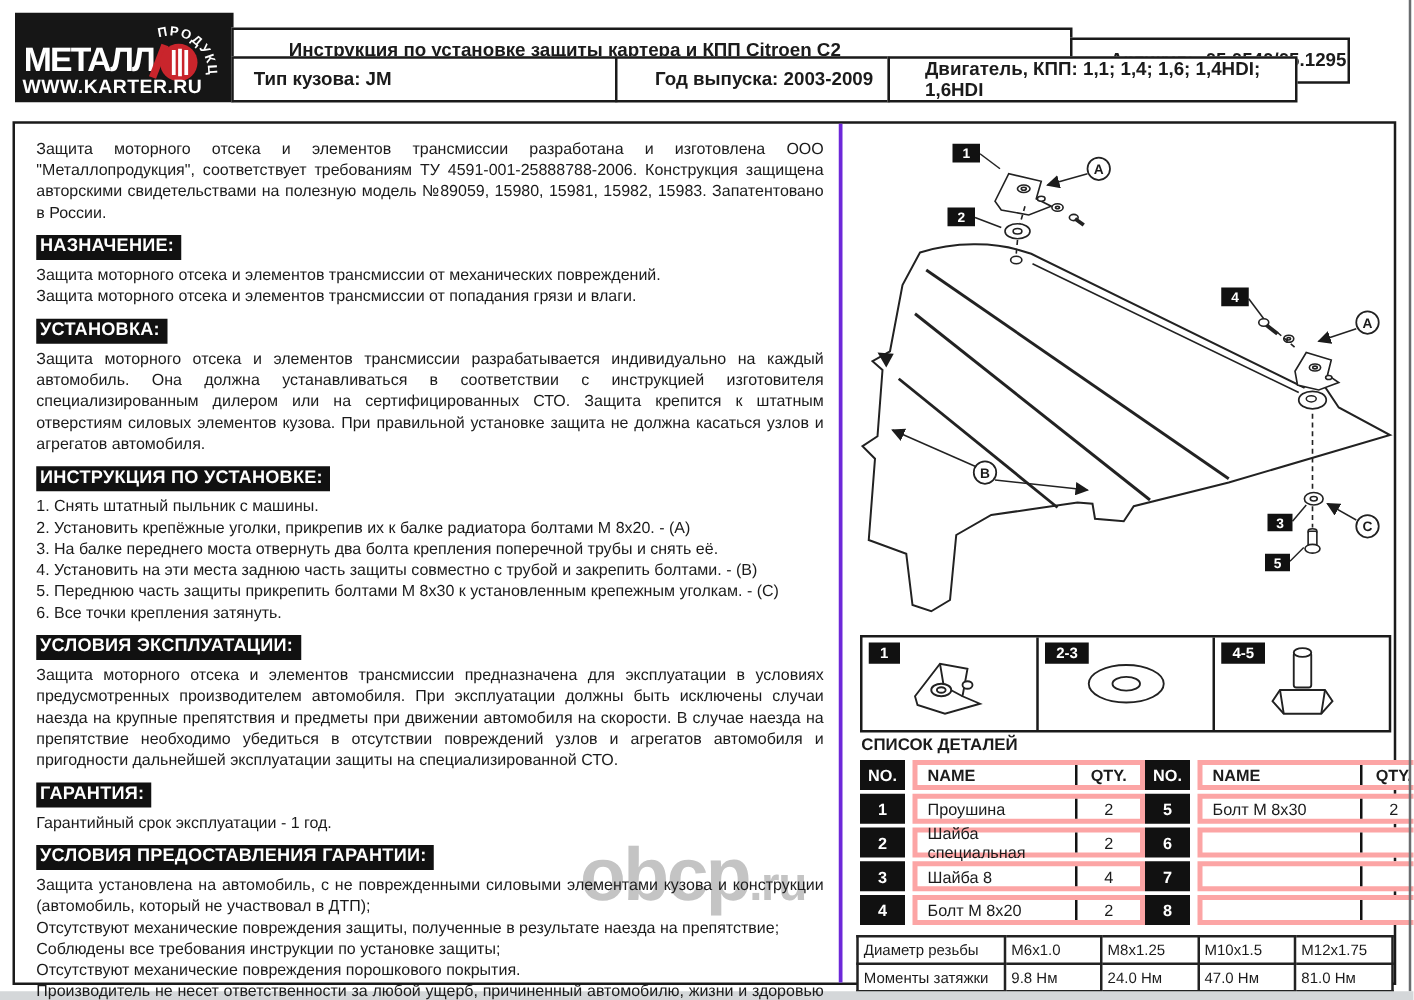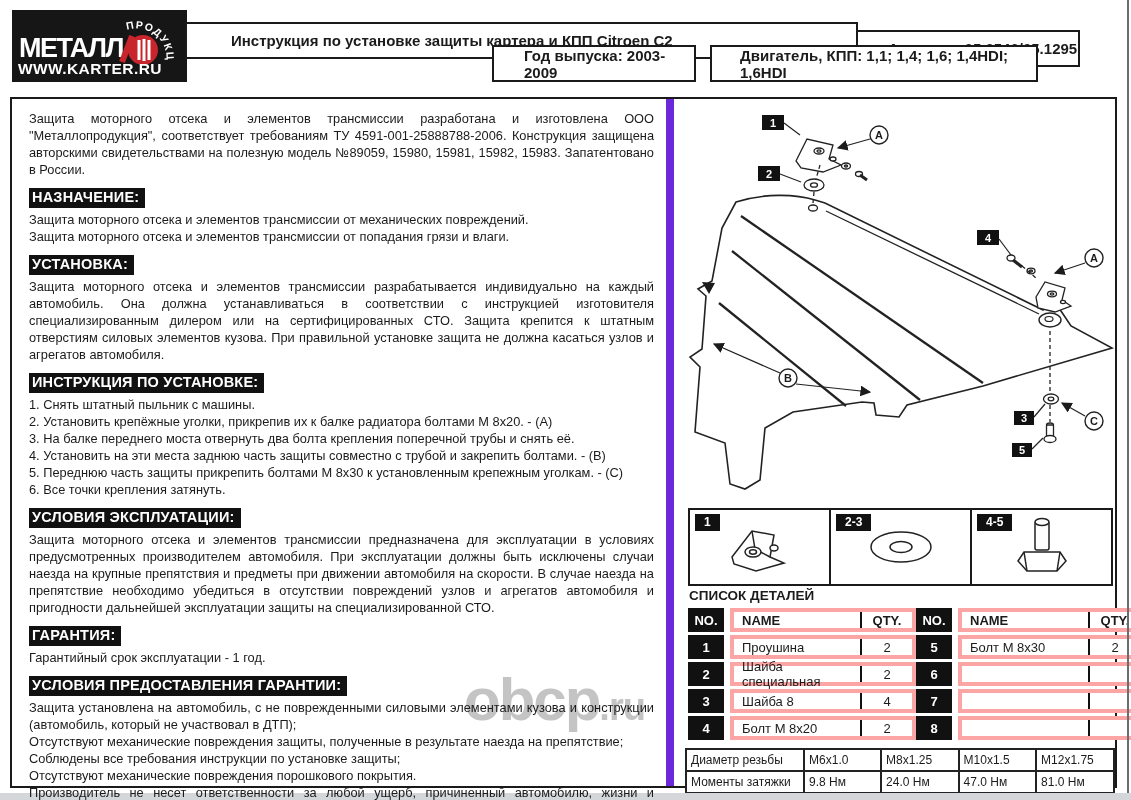--- a/index.html
+++ b/index.html
@@ -8,28 +8,28 @@
   .edge-right{position:absolute;left:1127px;top:0;width:2px;height:793px;background:#6a6d6f;}
   .edge-bottom{position:absolute;left:0;top:793px;width:1131px;height:7px;background:#d4d7d9;}
 
   
   .hcell{position:absolute;border:2px solid #1a1a1a;box-sizing:border-box;background:#fff;
          font-weight:bold;font-size:15px;display:flex;align-items:center;}
   .logo-box{position:absolute;left:12px;top:10px;width:175px;height:72px;}
   .cell-title{left:185px;top:10px;width:673px;height:37px;padding-left:44px;margin-top:12px;}
   .cell-article{left:856px;top:10px;width:224px;height:37px;padding-left:30px;gap:10px;margin-top:20px;}
   .cell-body{left:185px;top:45px;width:309px;height:37px;padding-left:16px;}
-  .cell-year{left:492px;top:45px;width:204px;height:37px;padding-left:30px;}
+  .cell-year{left:492px;top:45px;width:220px;height:37px;padding-left:30px;}
   .cell-engine{left:710px;top:45px;width:328px;height:37px;padding-left:28px;}
 
   
   .content{position:absolute;left:10px;top:97px;width:1107px;height:691px;
            border:2px solid #1a1a1a;box-sizing:border-box;}
   .left-col{position:absolute;left:0;top:0;width:662px;height:687px;
-            border-right:8px solid #6d28d9;box-sizing:border-box;
+            border-right:3px solid #6d28d9;box-sizing:border-box;
             padding:11px 12px 0 17px;z-index:2;}
   .right-col{position:absolute;left:662px;top:0;width:441px;height:687px;}
 
   
   .para{font-size:12.8px;line-height:17px;}
   .just{text-align:justify;}
   .sec{margin-top:10px;}
   .sec-h{display:inline-block;background:#111;color:#fff;font-weight:bold;
          font-size:14.5px;line-height:19px;padding:0 6px 1px 3px;margin-bottom:3px;letter-spacing:.2px;}
   .watermark{position:absolute;left:452px;top:571px;z-index:1;color:#c4c4c4;
@@ -88,20 +88,21 @@
         <textPath href="#arcp">ПРОДУКЦИЯ</textPath>
       </text>
       <text x="6" y="64" font-size="15.5" font-weight="bold" fill="#fff" letter-spacing="0.4">WWW.KARTER.RU</text>
     </svg>
   </div>
   <div class="hcell cell-title">Инструкция по установке защиты картера и КПП Citroen C2</div>
   <div class="hcell cell-article">
     <span>Артикул:</span>
     <span>05.0540/05.1295</span>
   </div>
+  <div class="hcell cell-body">Тип кузова: JM</div>
   <div class="hcell cell-year">Год выпуска: 2003-2009</div>
   <div class="hcell cell-engine">Двигатель, КПП: 1,1; 1,4; 1,6; 1,4HDI; 1,6HDI</div>
 
   <div class="content">
 
     <div class="watermark">
       <span class="wm-main">obcp</span><span class="wm-suffix">.ru</span>
     </div>
 
     <div class="left-col">

